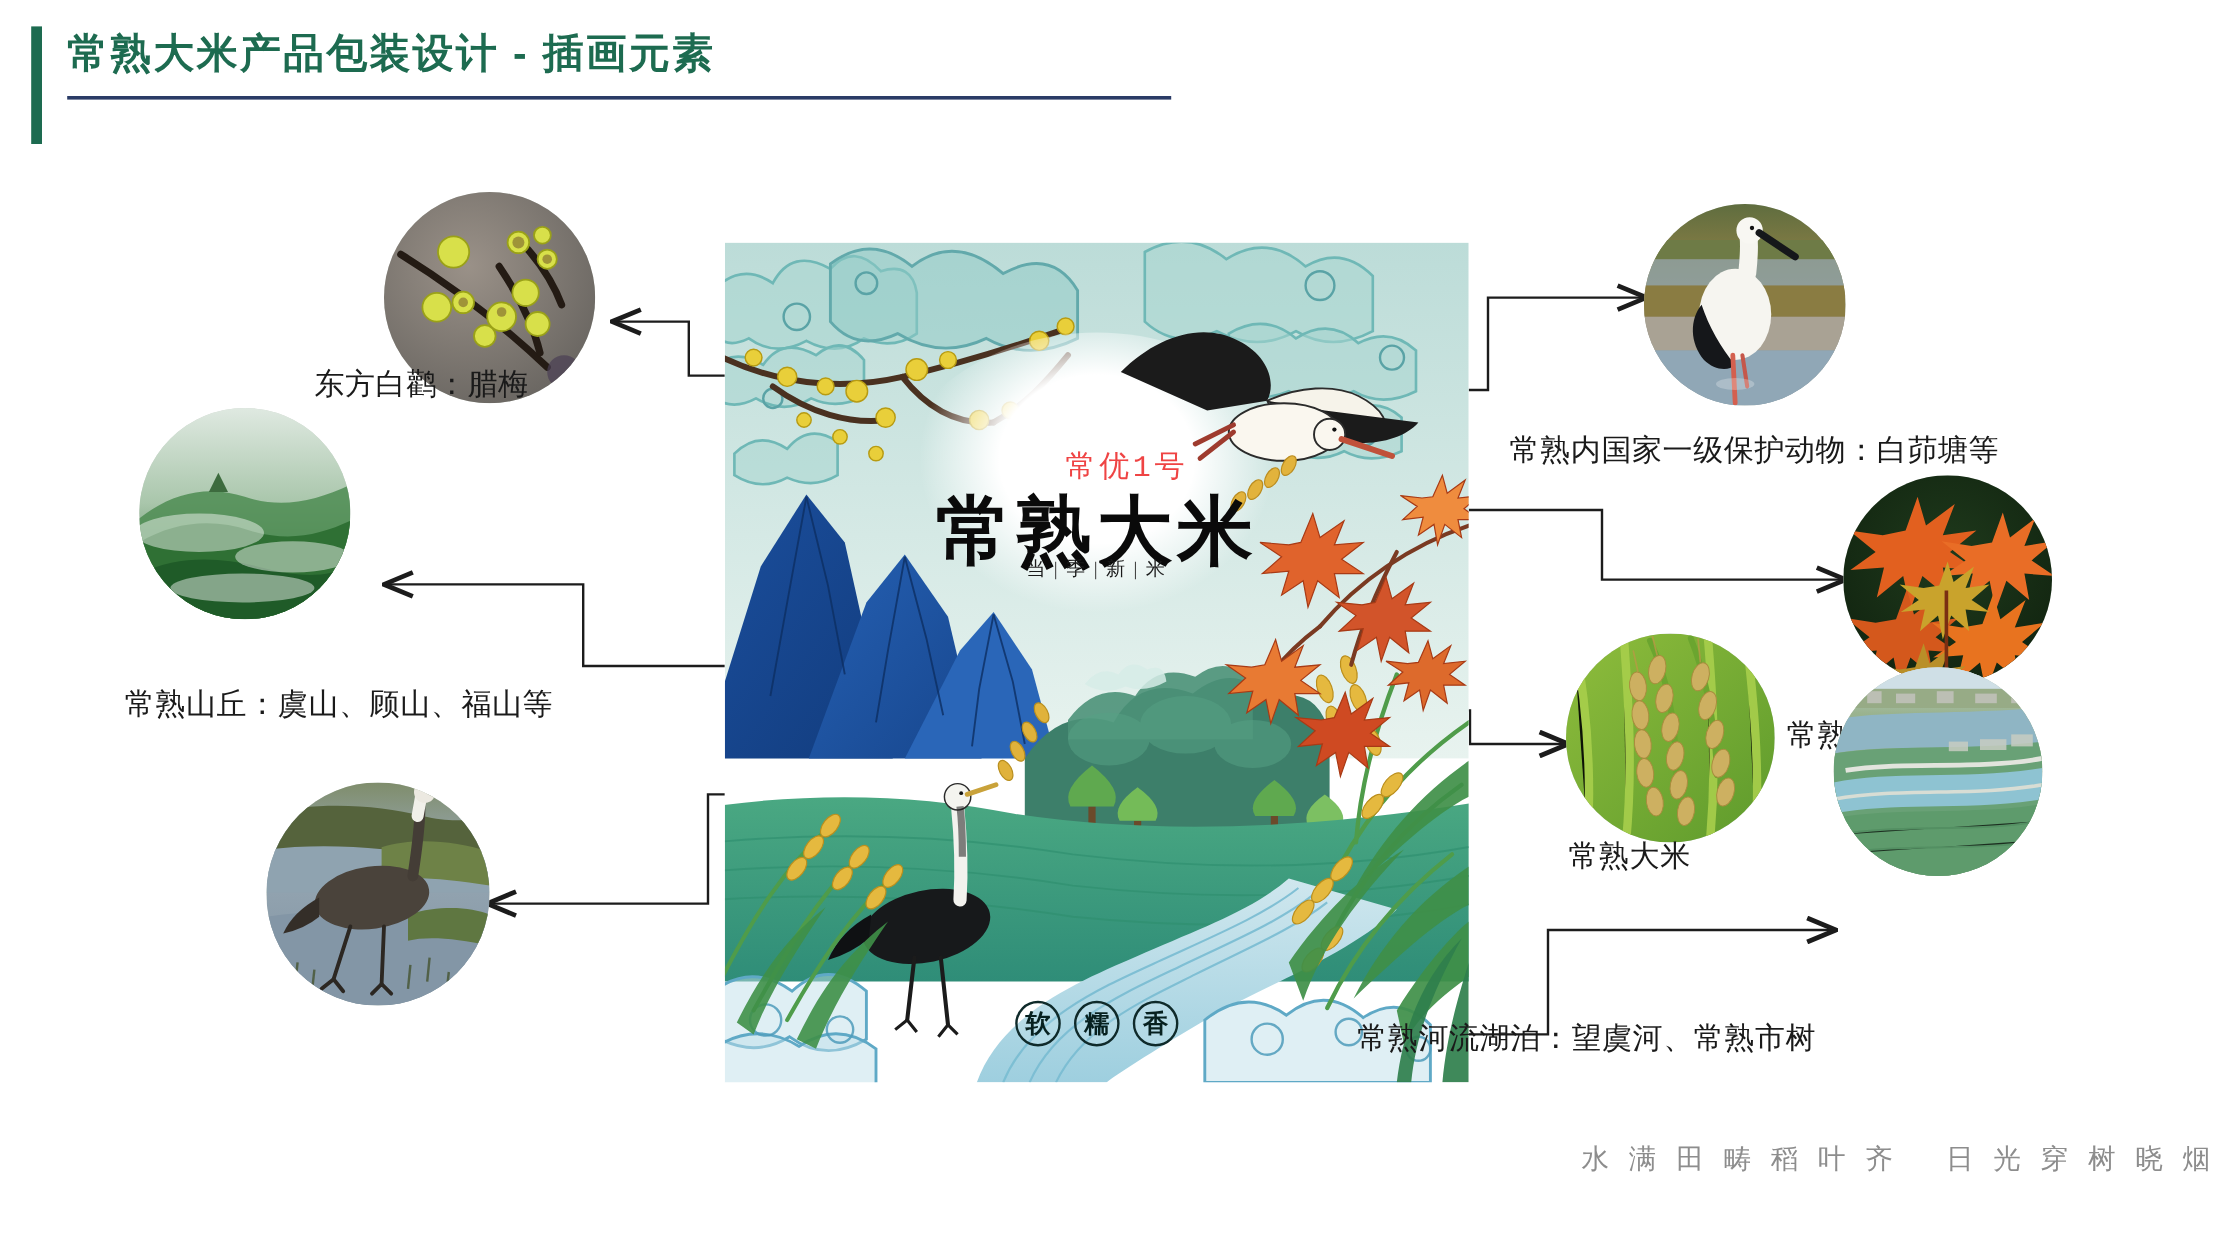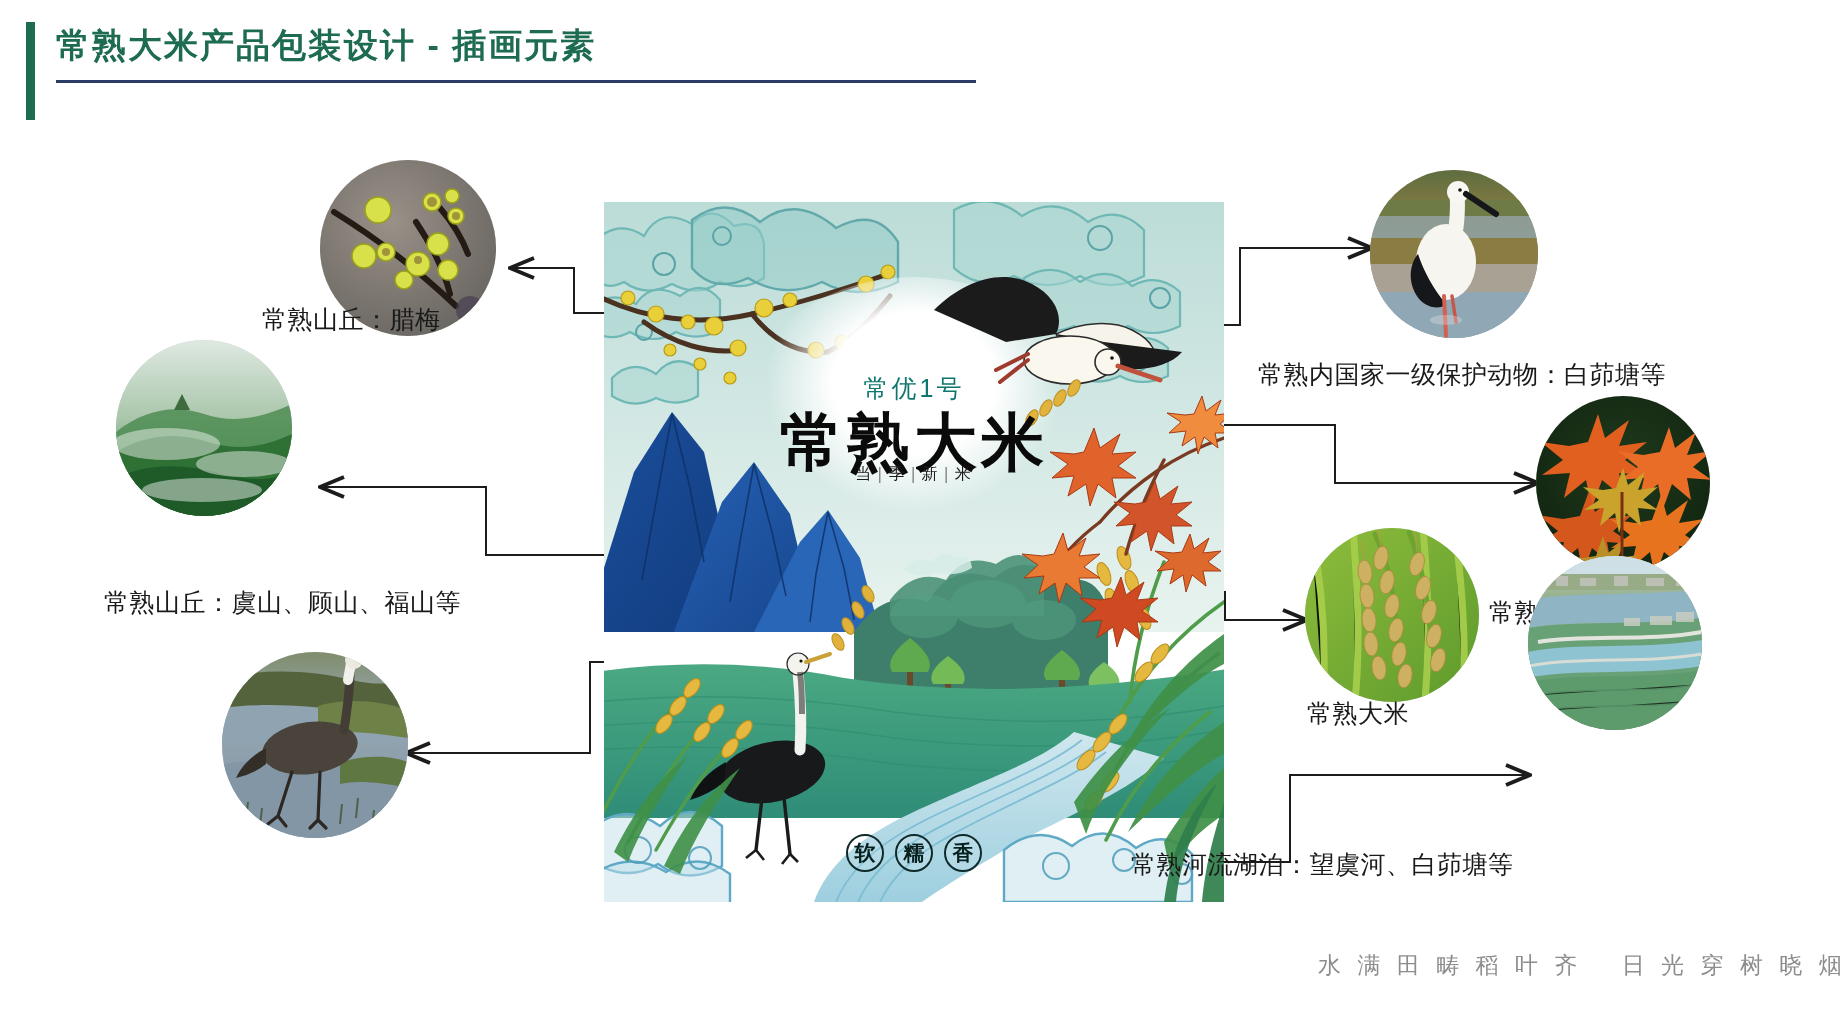--- a/index.html
+++ b/index.html
@@ -55,22 +55,23 @@
     width: 620px; height: 700px;
     background: #ffffff; overflow: hidden;
   }
   #packsvg { position: absolute; inset: 0; }
 
   .pk-text { position: absolute; left: 0; width: 620px; text-align: center; pointer-events: none; }
   .pk-arc-top { top: 136px; }
   .pk-arc-bot { top: 295px; }
   .arc-svg { display:block; margin: 0 auto; }
   .pk-sub1 {
-    top: 170px; font-size: 25px; color: #0f766e; letter-spacing: 3px;
-    font-family: Liberation Sans, sans-serif;
+    top: 170px; font-size: 25px; color: #ef4444; letter-spacing: 3px;
+    font-family: Liberation Mono, monospace;
+    margin-left: 25px;
   }
   .pk-main {
     top: 198px; font-size: 63px; font-weight: bold; color: #0a0a0a;
     letter-spacing: 4px;
     font-family: "Liberation Serif", "DejaVu Serif", serif;
   }
   .pk-sub2 {
     top: 262px; font-size: 16px; color: #1a1a1a; letter-spacing: 2px;
     font-family: "Liberation Serif", "DejaVu Serif", serif;
   }
@@ -452,21 +453,21 @@
       </g>
       <g fill="#8d7b33" opacity="0.75">
         <circle cx="112" cy="42" r="5"></circle>
           <circle cx="136" cy="56" r="4"></circle>
         <circle cx="66" cy="92" r="4"></circle>
           <circle cx="98" cy="100" r="4"></circle>
       </g>
       <circle cx="150" cy="150" r="14" fill="#4a3f54" opacity="0.7"></circle>
     </svg>
   </div>
-  <div class="caption" style="left:262px; top:303px;">常熟山丘：腊梅</div>
+  <div class="caption" style="left:262px; top:303px;">东方白鹳：腊梅</div>
 
   <div class="thumb" style="left:116px; top:340px; width:176px; height:176px;">
     <svg class="art" viewBox="0 0 176 176" preserveAspectRatio="xMidYMid slice">
       <defs>
           <linearGradient id="hbg" x1="0" y1="0" x2="0" y2="1">
         <stop offset="0" stop-color="#dfe9e1"></stop>
             <stop offset="0.45" stop-color="#a9c6ab"></stop>
         <stop offset="1" stop-color="#2f6b34"></stop>
           </linearGradient>
         </defs>
@@ -475,21 +476,21 @@
       <path d="M0,112 C30,94 62,92 92,102 C124,112 150,106 176,94 L176,176 L0,176 Z" fill="#2f7034"></path>
       <path d="M0,138 C34,122 70,124 106,134 C138,142 158,140 176,132 L176,176 L0,176 Z" fill="#1f5b28"></path>
       <path d="M58,70 l8,-16 l8,16 Z" fill="#3d6b3e"></path>
       <g fill="#ffffff" opacity="0.45">
         <ellipse cx="50" cy="104" rx="54" ry="16"></ellipse>
         <ellipse cx="128" cy="124" rx="48" ry="13"></ellipse>
         <ellipse cx="86" cy="150" rx="60" ry="12"></ellipse>
       </g>
     </svg>
   </div>
-  <div class="caption" style="left:104px; top:586px;font-family:Liberation Mono, monospace;">常熟山丘：虞山、顾山、福山等</div>
+  <div class="caption" style="left:104px; top:570px;font-family:Liberation Mono, monospace;">常熟山丘：虞山、顾山、福山等</div>
 
   <div class="thumb" style="left:222px; top:652px; width:186px; height:186px;">
     <svg class="art" viewBox="0 0 186 186" preserveAspectRatio="xMidYMid slice">
       <defs>
           <linearGradient id="cbg" x1="0" y1="0" x2="0" y2="1">
         <stop offset="0" stop-color="#7f8d6b"></stop>
             <stop offset="0.32" stop-color="#98a8b4"></stop>
         <stop offset="1" stop-color="#7d91a0"></stop>
           </linearGradient>
         </defs>
@@ -651,17 +652,17 @@
         <rect x="122" y="60" width="22" height="9"></rect>
           <rect x="148" y="56" width="18" height="10"></rect>
         <rect x="96" y="62" width="16" height="8"></rect>
       </g>
       <g stroke="#4f8a5e" stroke-width="1.6" opacity="0.7">
         <path d="M0,140 C60,130 120,138 174,128"></path>
           <path d="M0,156 C60,146 120,154 174,144"></path>
       </g>
     </svg>
   </div>
-  <div class="caption" style="left:1131px; top:848px;">常熟河流湖泊：望虞河、白茆塘等</div>
+  <div class="caption" style="left:1131px; top:848px;">常熟河流湖泊：望虞河、常熟市树</div>
 
   <div class="footer">水 满 田 畴 稻 叶 齐　 日 光 穿 树 晓 烟 低</div>
 
 </div>
 
 </body></html>

